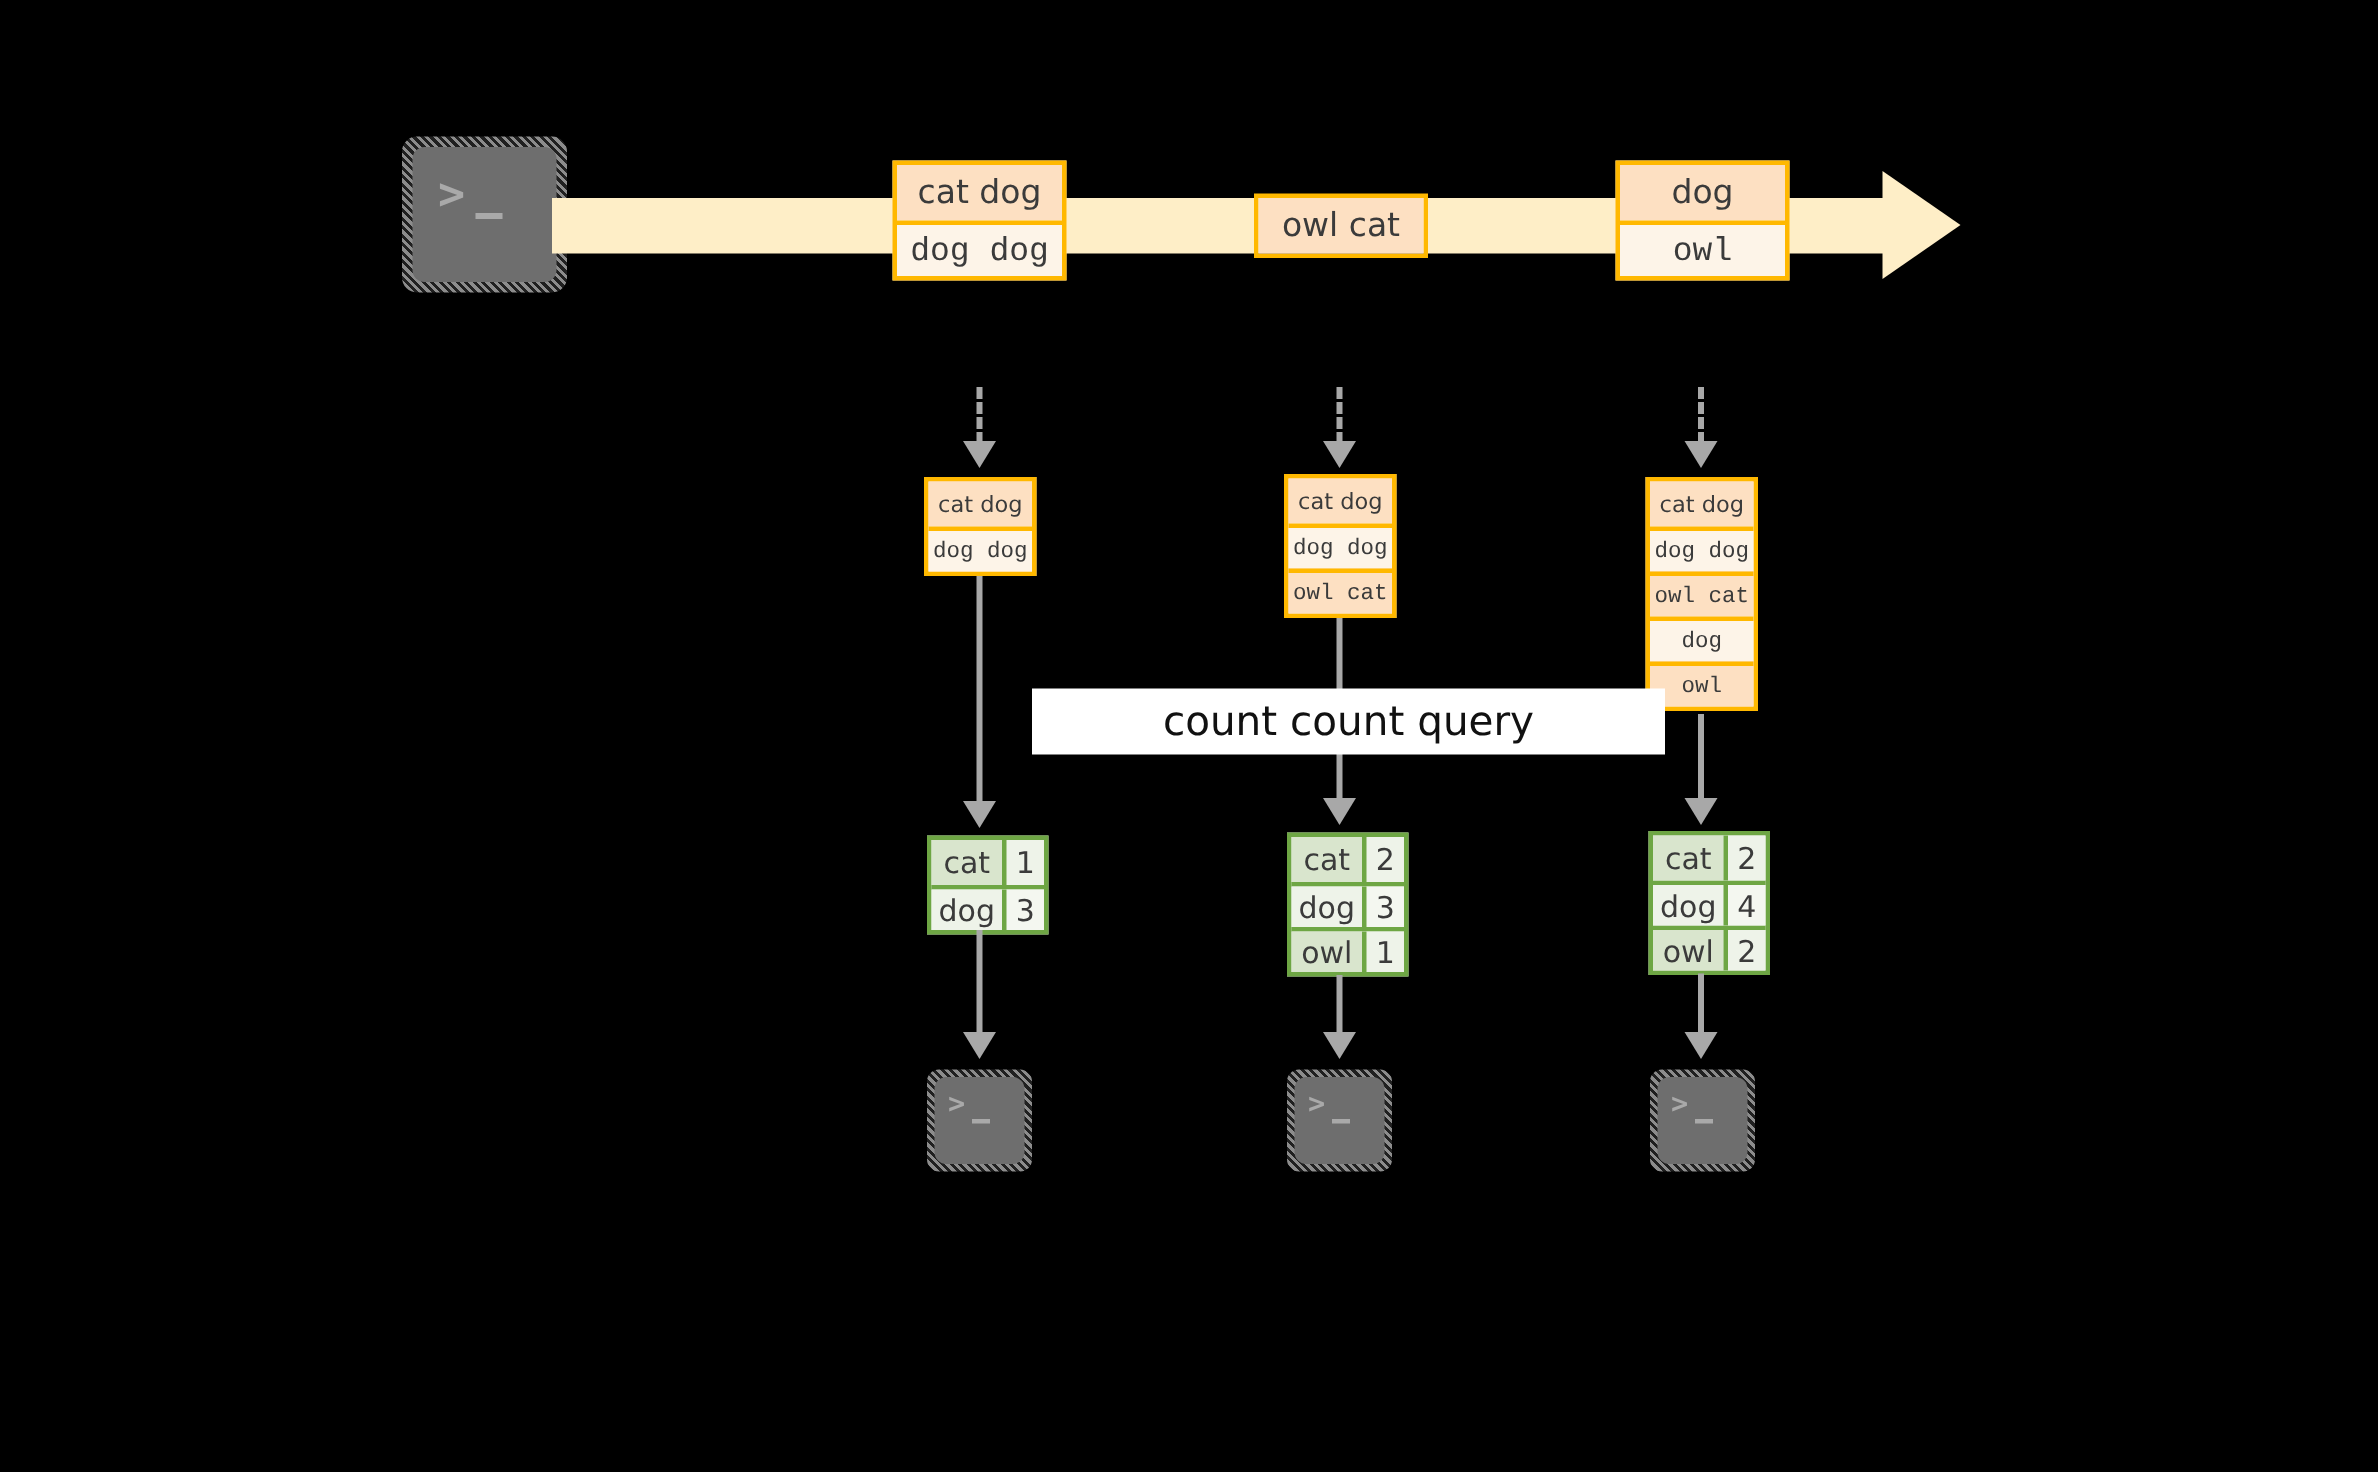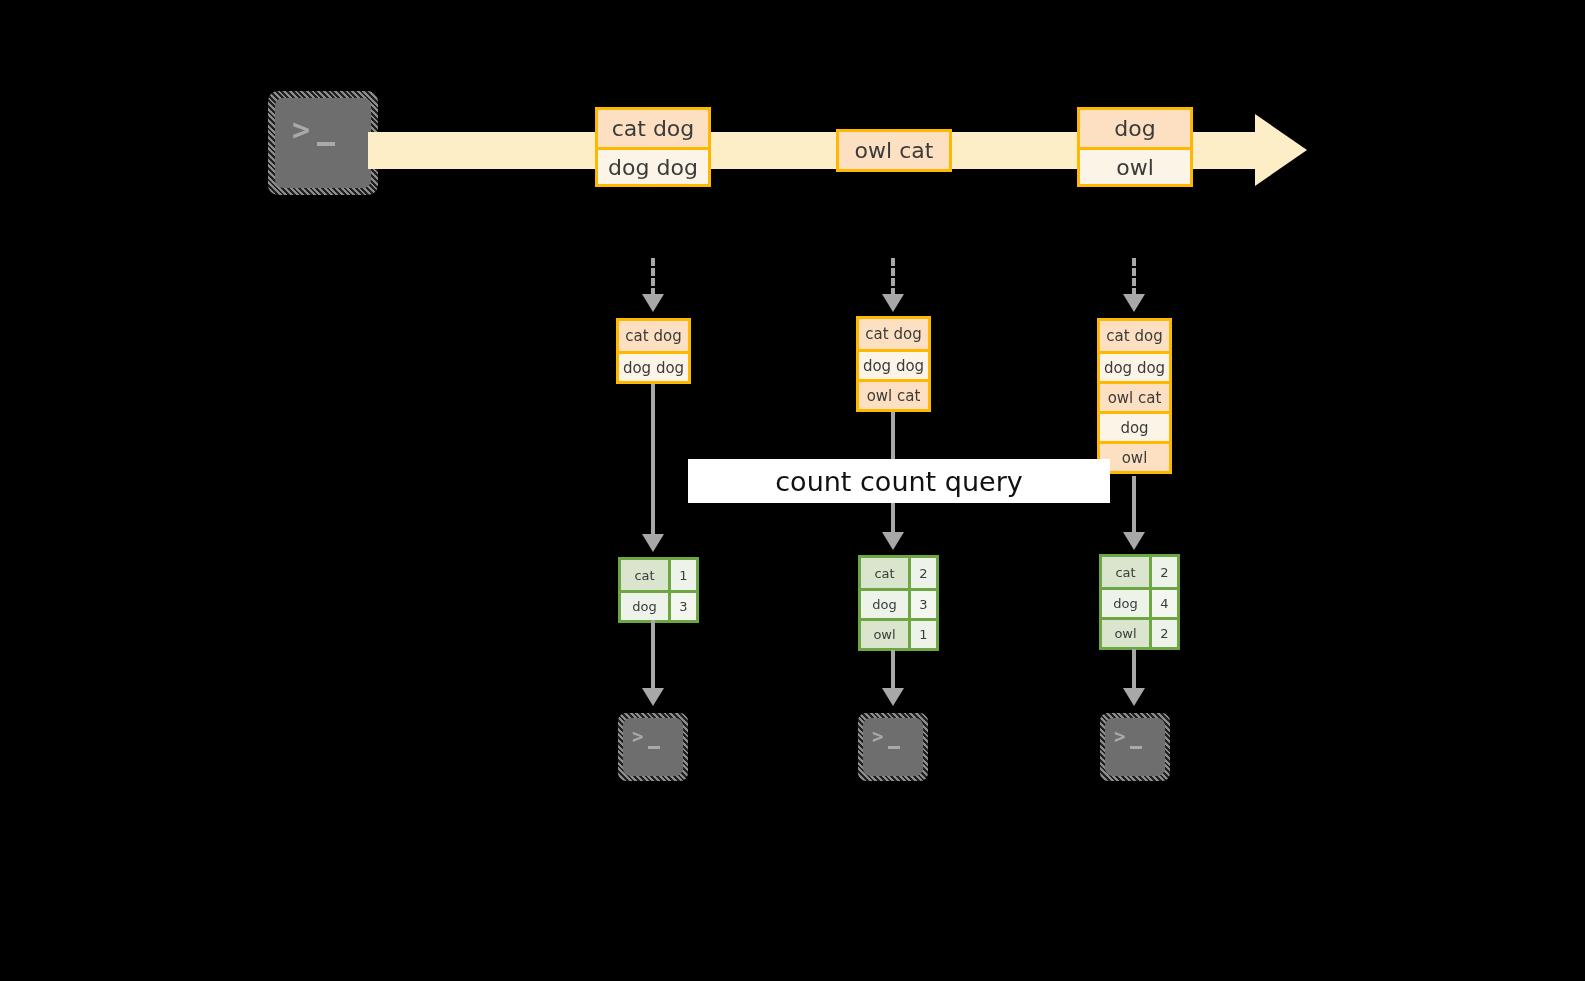--- a/index.html
+++ b/index.html
@@ -87,21 +87,21 @@
   .rec-row {
     box-sizing: border-box;
     display: flex;
     align-items: center;
     justify-content: center;
     color: #3b3b3b;
     white-space: nowrap;
   }
   .rec-row.odd  { background: #fde0c2; }
   .rec-row.even { background: #fdf4e8; }
-  .rec-row + .rec-row { border-top: 3px solid #ffb800; }
+  .rec-row + .rec-row { border-top: 3px solid #ffb800; font-family: Liberation Mono, monospace; }
 
   
   .stream-box .rec-row { height: 37px; font-size: 22px; }
 
   
   .col-box .rec-row { height: 30px; font-size: 15px; }
 
   
   .tbl {
     position: absolute;
@@ -113,21 +113,21 @@
     display: flex;
     height: 30px;
     box-sizing: border-box;
   }
   .tbl-row + .tbl-row { border-top: 3px solid #6ea644; }
   .tbl-cell {
     box-sizing: border-box;
     display: flex;
     align-items: center;
     justify-content: center;
-    font-size: 13px;
+    font-size: 20px;
     color: #3b3b3b;
   }
   .tbl-cell.word { width: 47px; background: #d9e5cd; }
   .tbl-cell.cnt  { width: 28px; background: #eef3e9; border-left: 3px solid #6ea644; }
   .tbl-row.alt .tbl-cell.word { background: #eef3e9; }
   .tbl-row.alt .tbl-cell.cnt  { background: #f4f7f0; }
 
   
   .line-solid {
     position: absolute;

